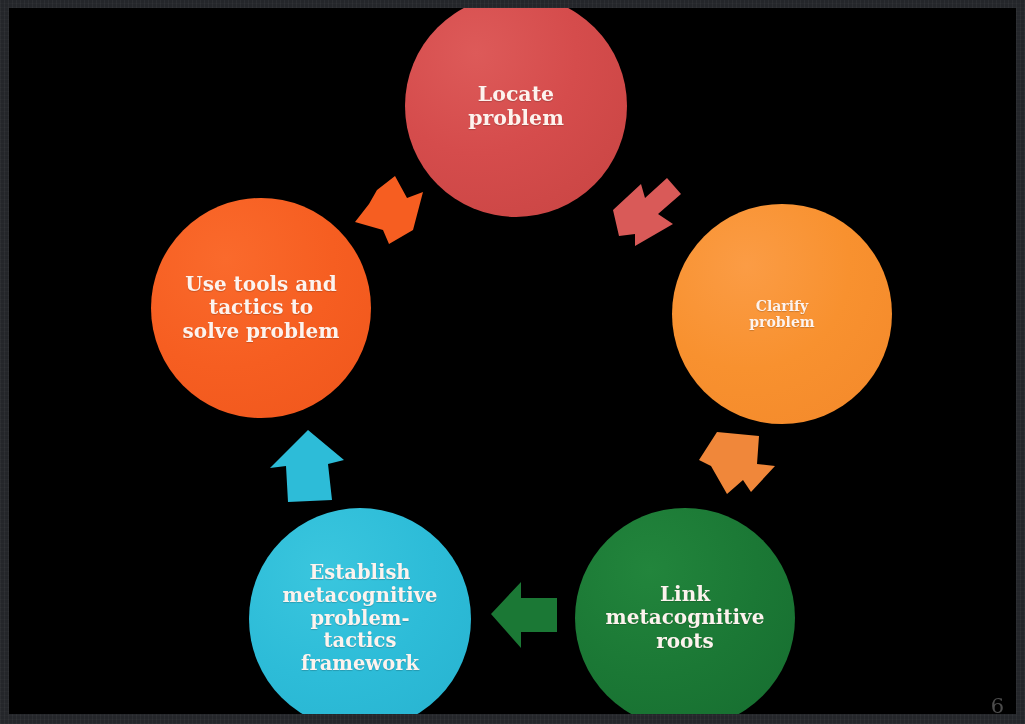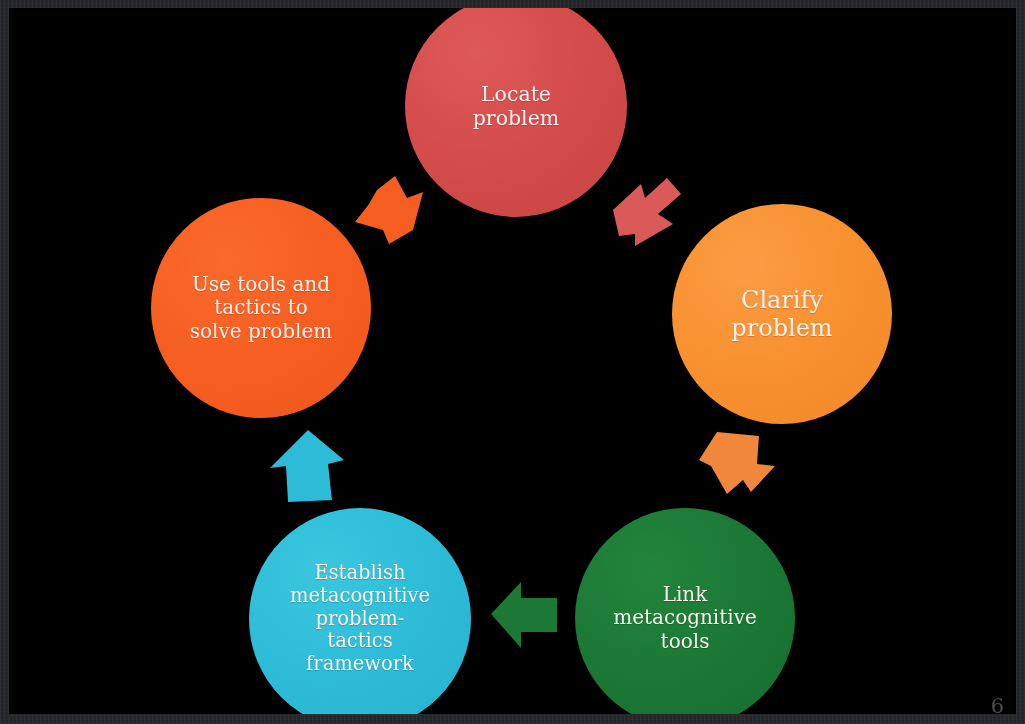--- a/index.html
+++ b/index.html
@@ -52,34 +52,35 @@
     text-align: center;
     color: #fdf3ee;
     line-height: 1.17;
     box-sizing: border-box;
   }
   .node-label {
     display: block;
     padding: 0 8px;
     white-space: pre-line;
     text-shadow: 0 1px 1px rgba(0,0,0,0.18);
+    font-weight: bold;
   }
 
   
   #circle-locate {
     left: 396px; top: -13px;
     width: 222px; height: 222px;
     background: radial-gradient(circle at 32% 26%, #dd5a59 0%, #d54c4c 45%, #c74442 100%);
     font-size: 20.5px;
   }
   #circle-clarify {
     left: 663px; top: 196px;
     width: 220px; height: 220px;
     background: radial-gradient(circle at 34% 28%, #fb9c45 0%, #f8912f 48%, #f3882a 100%);
-    font-size: 24px;
+    font-size: 14px;
   }
   #circle-link {
     left: 566px; top: 500px;
     width: 220px; height: 220px;
     background: radial-gradient(circle at 34% 28%, #22853c 0%, #1b7835 50%, #166c2f 100%);
     font-size: 20px;
   }
   #circle-establish {
     left: 240px; top: 500px;
     width: 222px; height: 222px;
@@ -129,21 +130,21 @@
     </div>
 
     <div class="node-circle" id="circle-clarify">
       <span class="node-label">Clarify
 problem</span>
     </div>
 
     <div class="node-circle" id="circle-link">
       <span class="node-label">Link
 metacognitive
-tools</span>
+roots</span>
     </div>
 
     <div class="node-circle" id="circle-establish">
       <span class="node-label">Establish
 metacognitive
 problem-
 tactics
 framework</span>
     </div>
 

